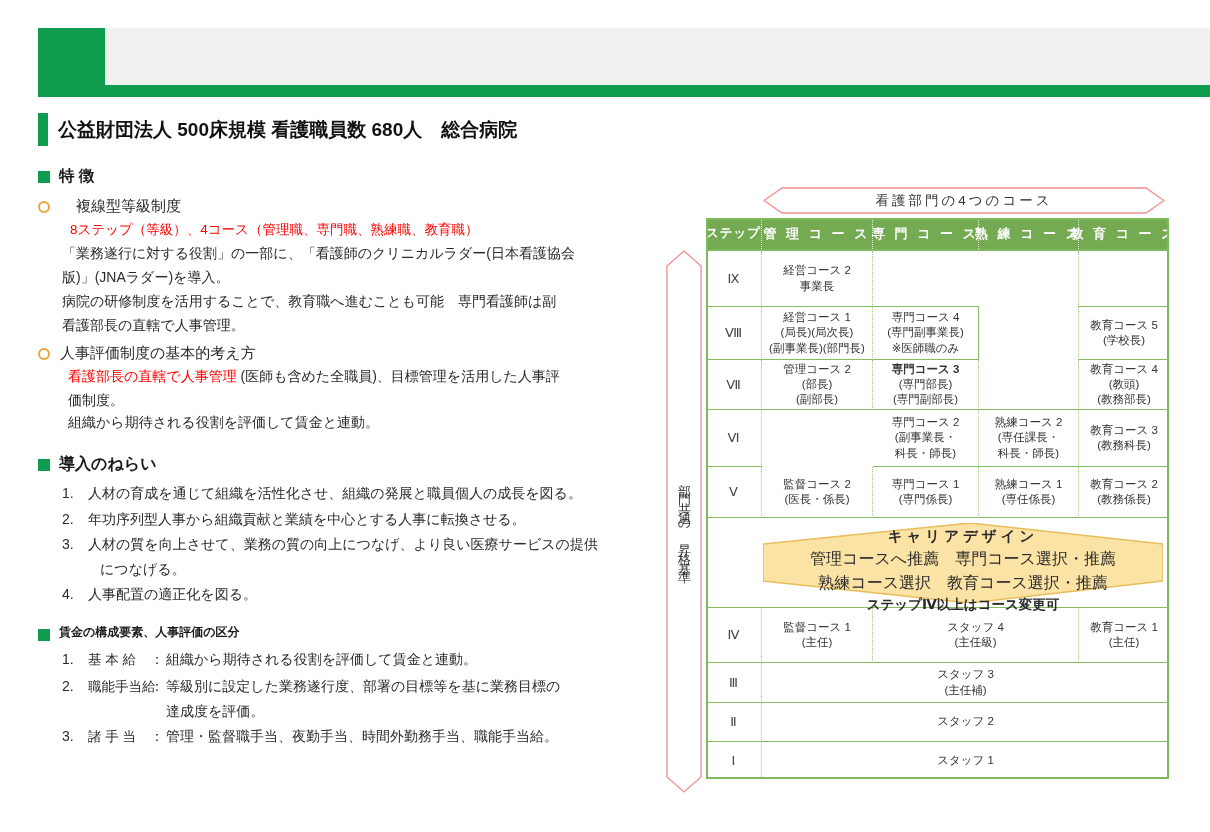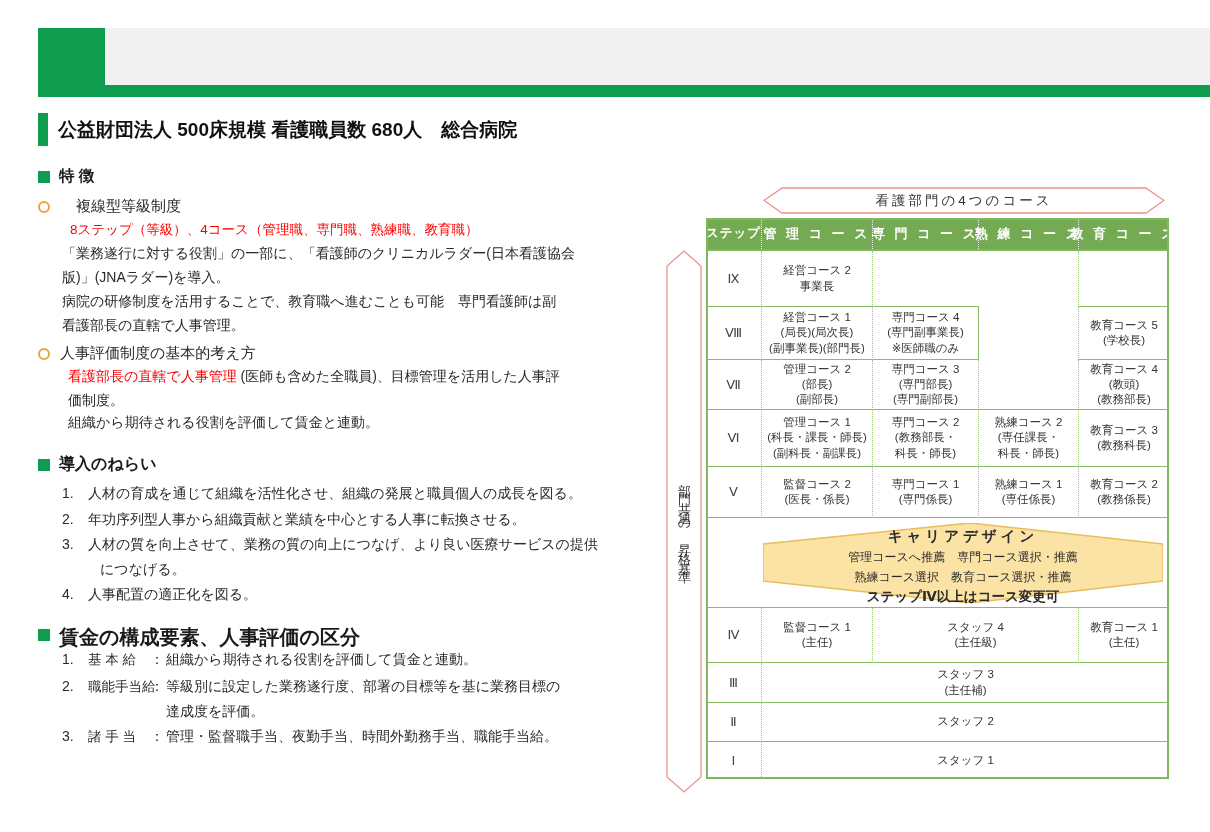--- a/index.html
+++ b/index.html
@@ -32,25 +32,25 @@
         display:flex; align-items:center; justify-content:center;
         border-right:1px dotted rgba(255,255,255,.85); border-bottom:2px solid #7eb95e; white-space:nowrap; }
   .hc-step { letter-spacing:1px; font-size:12.5px; }
   .cell { display:flex; flex-direction:column; align-items:center; justify-content:center;
           font-size:11.5px; line-height:1.32; color:#333; text-align:center;
           border-right:1px dotted #9cca7d; border-bottom:1.5px solid #86bd62; white-space:nowrap; }
   .step { font-size:13px; color:#444; }
   .nb { border-bottom:none !important; }
   .nr { border-right:none !important; }
   .sr { border-right:1.5px solid #86bd62 !important; }
-  .bold { font-weight:normal; }
+  .bold { font-weight:bold; }
   .career { grid-column:1/6; grid-row:7; position:relative; border-bottom:1.5px solid #86bd62; }
   .car-text { position:absolute; left:57px; top:9px; width:400px; text-align:center; color:#2a2a2a; }
   .car-title { font-size:14.5px; font-weight:bold; letter-spacing:4px; white-space:nowrap; }
-  .car-line { font-size:12px; margin-top:3px; white-space:nowrap; }
+  .car-line { font-size:16px; margin-top:3px; white-space:nowrap; }
   .car-last { font-size:13.5px; font-weight:bold; margin-top:2px; white-space:nowrap; }
   .banner-text { position:absolute; left:763px; top:187px; width:402px; height:35px; line-height:27px;
                  text-align:center; font-size:13.5px; letter-spacing:3px; color:#333; white-space:nowrap; }
   .side-text { position:absolute; left:666px; top:250px; width:36px; height:543px;
                display:flex; align-items:center; justify-content:center;
                writing-mode:vertical-rl; letter-spacing:9px; font-size:13px; color:#333; }
 </style>
 </head>
 <body>
 
@@ -94,21 +94,21 @@
       <span class="num">3.</span>
       <span>人材の質を向上させて、業務の質の向上につなげ、より良い医療サービスの提供</span>
     </div>
   <div class="abs body-t" style="left:100px;top:561px;">につなげる。</div>
   <div class="abs numrow" style="left:62px;top:586px;">
       <span class="num">4.</span>
       <span>人事配置の適正化を図る。</span>
     </div>
 
   <div class="abs sq" style="left:38px;top:629px;"></div>
-  <div class="abs h3" style="left:59px;top:624px;font-size:20px;">賃金の構成要素、人事評価の区分</div>
+  <div class="abs h3" style="left:59px;top:624px;font-size:12px;">賃金の構成要素、人事評価の区分</div>
   <div class="abs numrow" style="left:62px;top:651px;">
       <span class="num">1.</span>
       <span class="wlabel">基 本 給</span>
       <span class="wsep">：</span>
       <span>組織から期待される役割を評価して賃金と連動。</span>
     </div>
   <div class="abs numrow" style="left:62px;top:678px;">
       <span class="num">2.</span>
       <span class="wlabel">職能手当給</span>
       <span class="wsep">：</span>
@@ -178,28 +178,23 @@
       <div>(専門副部長)</div>
     </div>
     <div class="cell" style="grid-row:4;grid-column:4;"></div>
     <div class="cell nr" style="grid-row:4;grid-column:5;">
       <div>教育コース 4</div>
       <div>(教頭)</div>
       <div>(教務部長)</div>
     </div>
 
     <div class="cell step" style="grid-row:5;grid-column:1;">Ⅵ</div>
-    <div class="cell" style="grid-row:5;grid-column:2;">
-      <div>管理コース 1</div>
-      <div>(科長・課長・師長)</div>
-      <div>(副科長・副課長)</div>
-    </div>
     <div class="cell" style="grid-row:5;grid-column:3;">
       <div>専門コース 2</div>
-      <div>(教務部長・</div>
+      <div>(副事業長・</div>
       <div>科長・師長)</div>
     </div>
     <div class="cell" style="grid-row:5;grid-column:4;">
       <div>熟練コース 2</div>
       <div>(専任課長・</div>
       <div>科長・師長)</div>
     </div>
     <div class="cell nr" style="grid-row:5;grid-column:5;">
       <div>教育コース 3</div>
       <div>(教務科長)</div>

